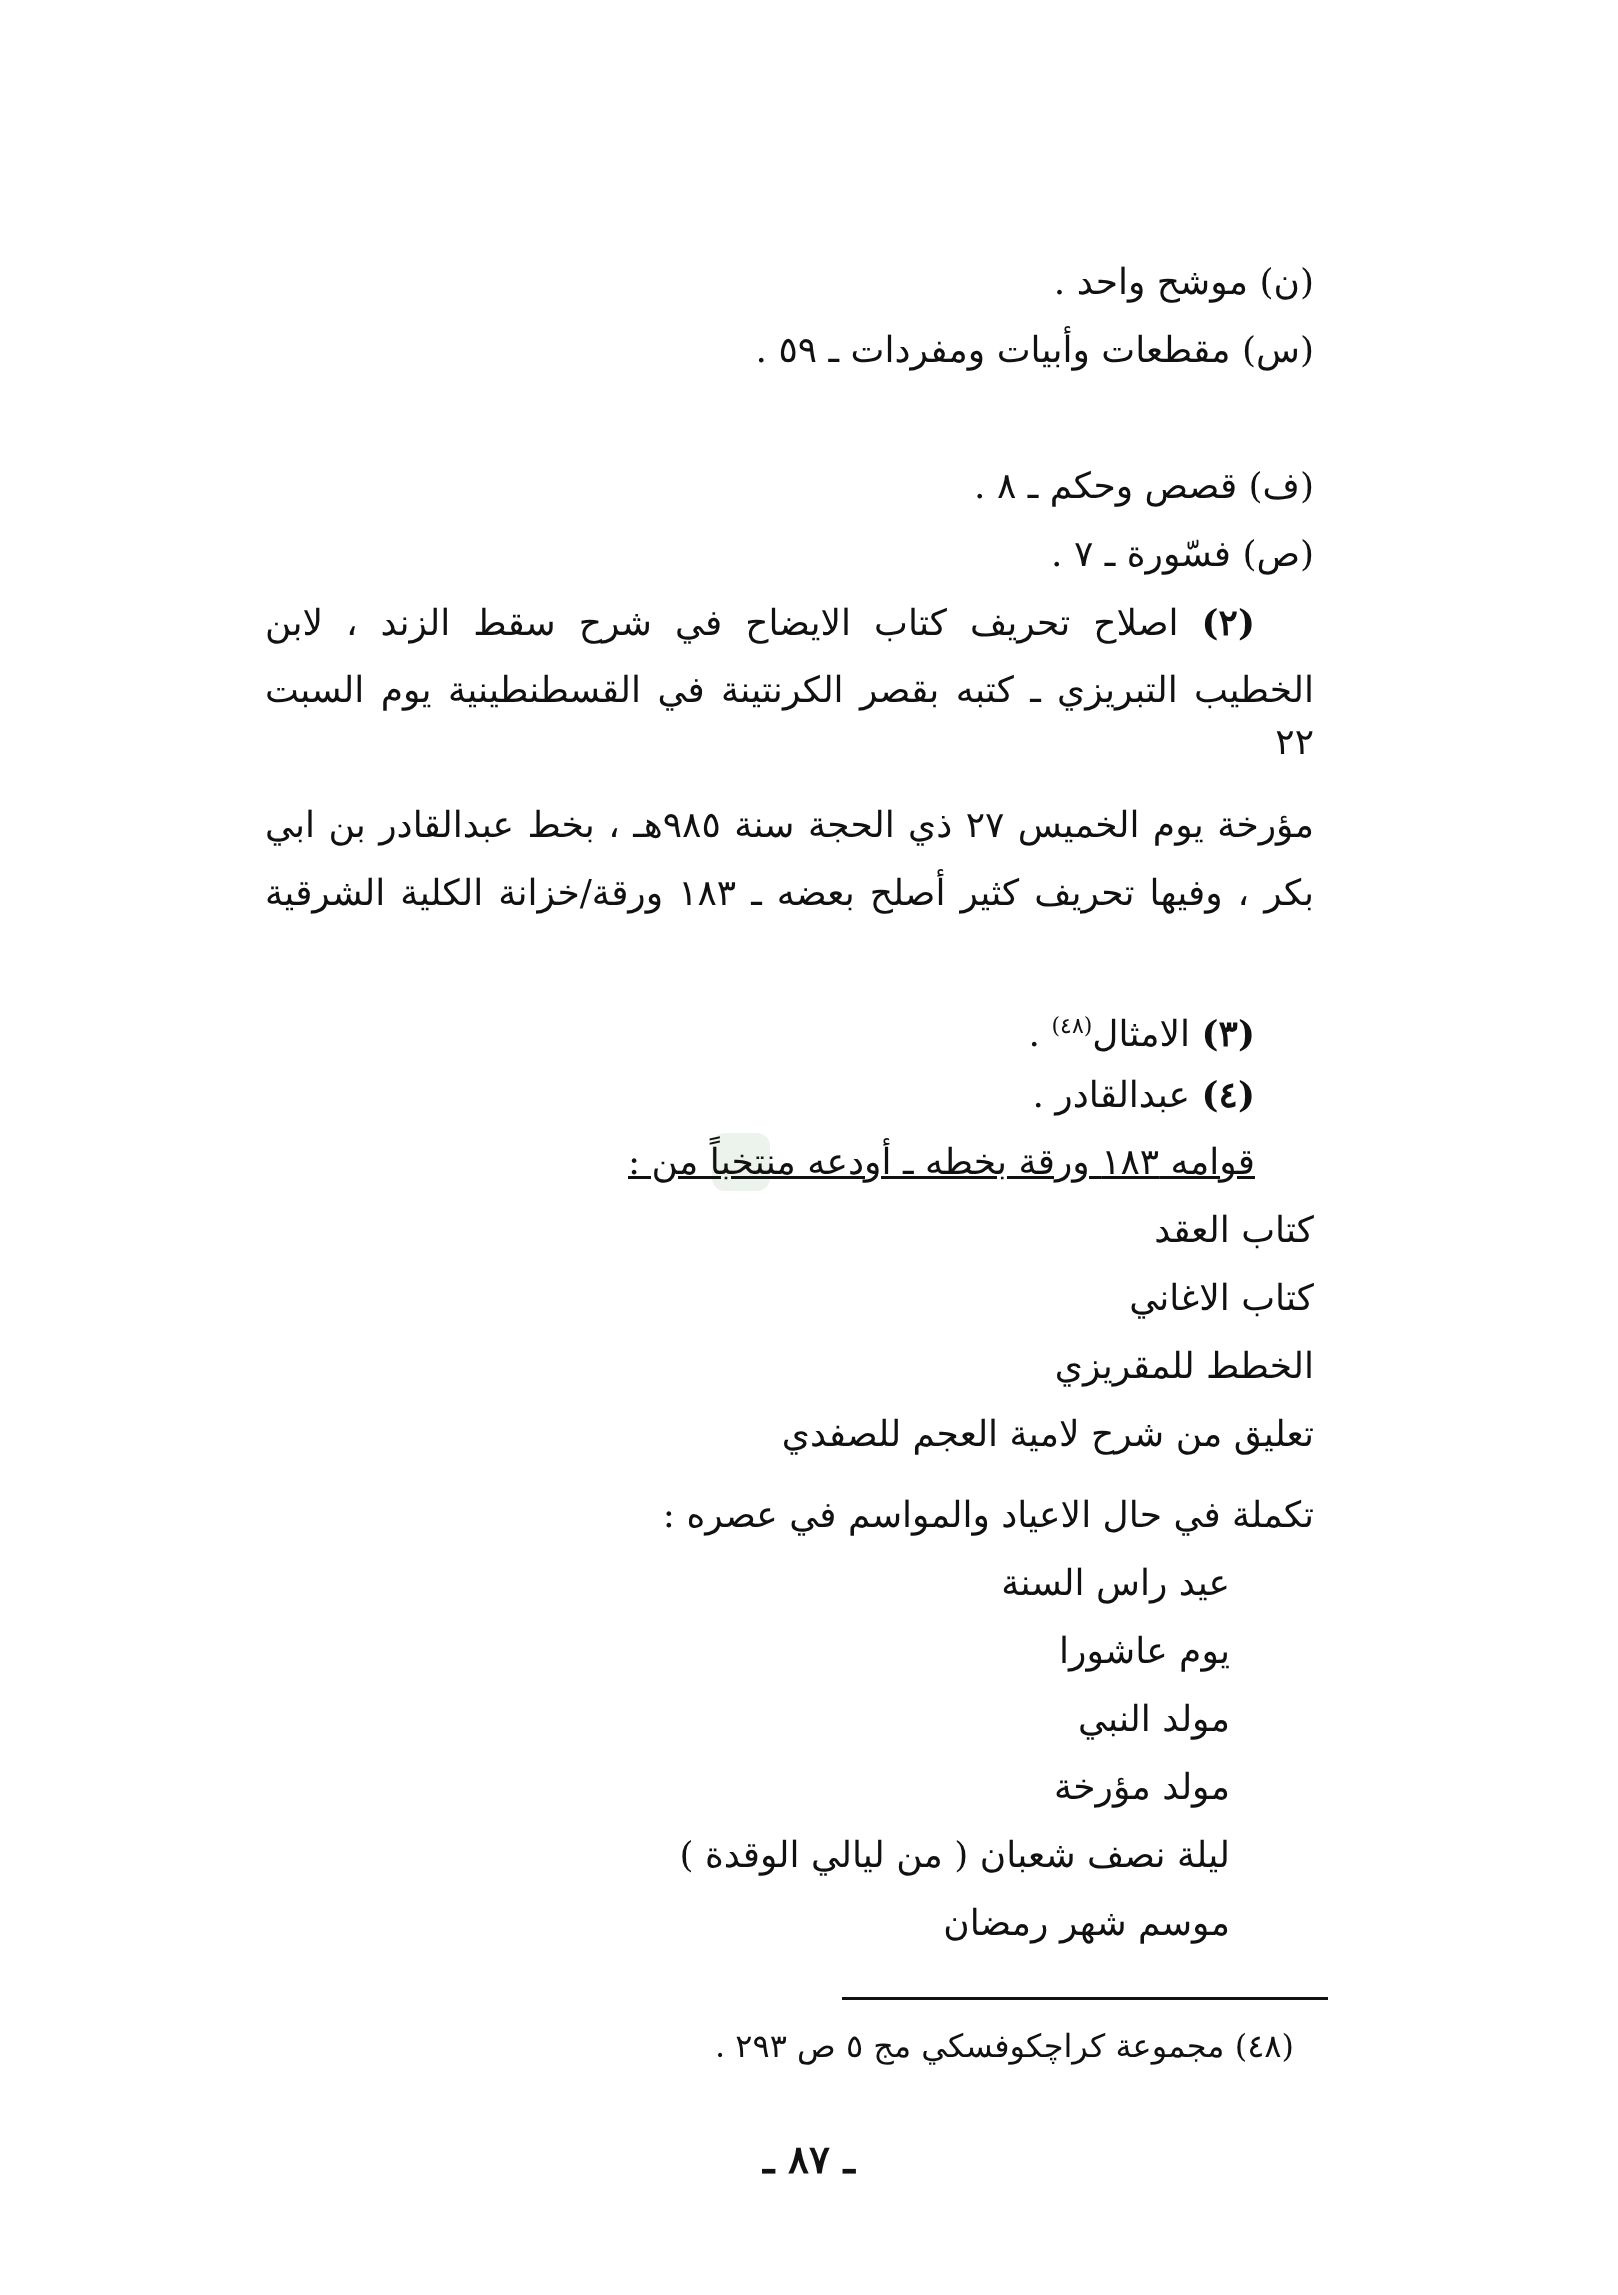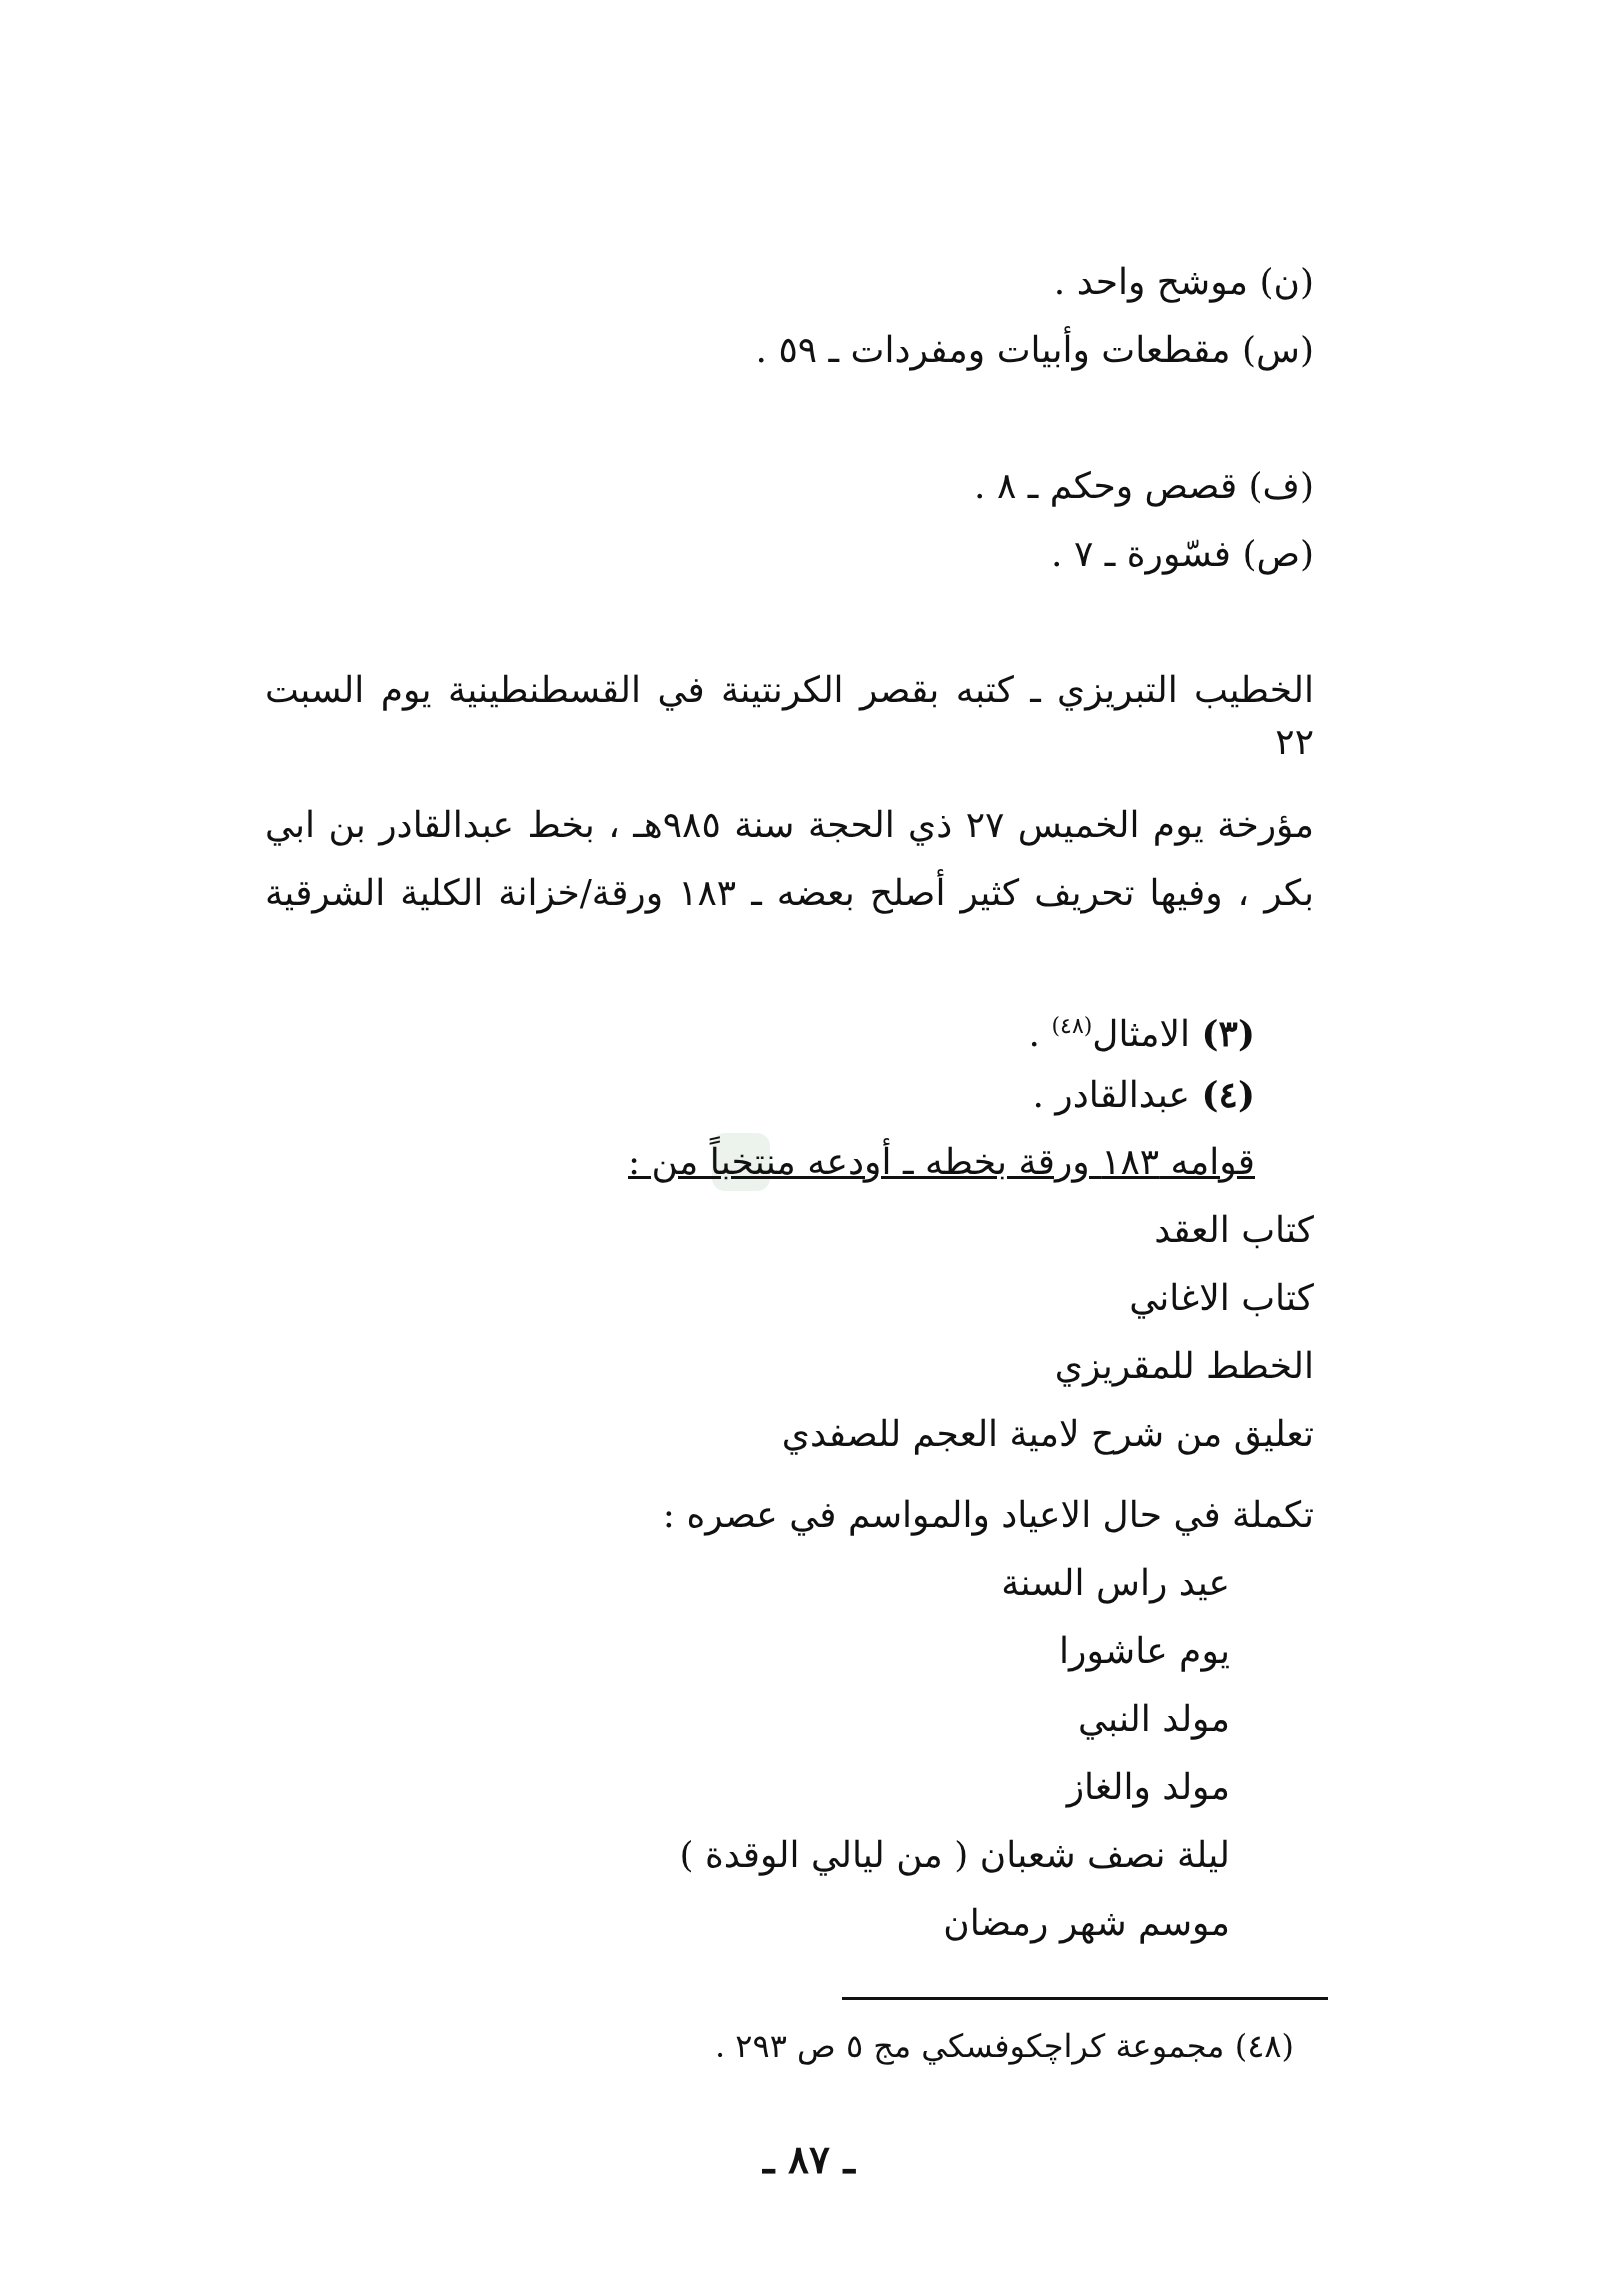--- a/index.html
+++ b/index.html
@@ -50,20 +50,24 @@
   </div>
   <div class="line" style="top:460px;">
     <span>(ف)</span>
     <span>قصص وحكم ـ ٨ .</span>
   </div>
   <div class="line" style="top:528px;">
     <span>(ص)</span>
     <span>فسّورة ـ ٧ .</span>
   </div>
 
+  <div class="line just" style="top:596px; right:363px;">
+    <span class="num">(٢)</span>
+    <span>اصلاح تحريف كتاب الايضاح في شرح سقط الزند ، لابن</span>
+  </div>
   <div class="line just" style="top:664px;">الخطيب التبريزي ـ كتبه بقصر الكرنتينة في القسطنطينية يوم السبت ٢٢</div>
   <div class="line just" style="top:799px;">مؤرخة يوم الخميس ٢٧ ذي الحجة سنة ٩٨٥هـ ، بخط عبدالقادر بن ابي</div>
   <div class="line just" style="top:867px;">بكر ، وفيها تحريف كثير أصلح بعضه ـ ١٨٣ ورقة/خزانة الكلية الشرقية</div>
 
   <div class="line indent" style="top:1000px;">
     <span class="num">(٣)</span>
     <span>الامثال</span><span class="sup">(٤٨)</span>
     <span>.</span>
   </div>
 
@@ -79,21 +83,21 @@
   <div class="line" style="top:1204px;">كتاب العقد</div>
   <div class="line" style="top:1272px;">كتاب الاغاني</div>
   <div class="line" style="top:1340px;">الخطط للمقريزي</div>
   <div class="line" style="top:1408px;">تعليق من شرح لامية العجم للصفدي</div>
 
   <div class="line" style="top:1489px;">تكملة في حال الاعياد والمواسم في عصره :</div>
 
   <div class="line indent2" style="top:1557px;">عيد راس السنة</div>
   <div class="line indent2" style="top:1625px;">يوم عاشورا</div>
   <div class="line indent2" style="top:1693px;">مولد النبي</div>
-  <div class="line indent2" style="top:1761px;">مولد والغاز</div>
+  <div class="line indent2" style="top:1761px;">مولد مؤرخة</div>
   <div class="line indent2" style="top:1829px;">ليلة نصف شعبان ( من ليالي الوقدة )</div>
   <div class="line indent2" style="top:1897px;">موسم شهر رمضان</div>
 
   <div class="rule"></div>
 
   <div class="line footnote" style="top:2020px; right:324px;">
     <span>(٤٨)</span>
     <span>مجموعة كراچكوفسكي مج ٥ ص ٢٩٣ .</span>
   </div>
 

